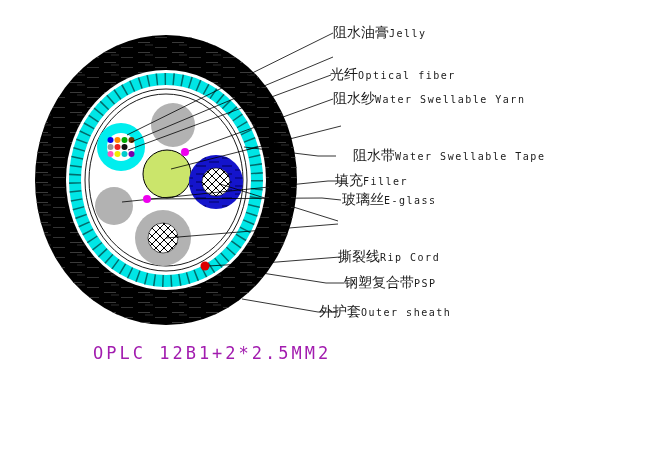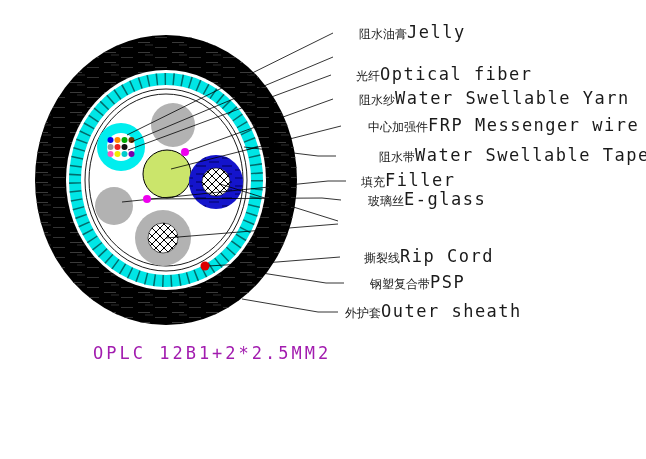--- a/index.html
+++ b/index.html
@@ -10,22 +10,22 @@
     font-family:"DejaVu Sans Mono","Liberation Mono",monospace;
     overflow:hidden;
   }
   #cable-svg{position:absolute;left:0;top:0;}
   .label{
     position:absolute;
     white-space:nowrap;
     color:#1a1a1a;
     line-height:18px;
   }
-  .label .zh{font-size:12px;letter-spacing:0px;margin-left:26px;}
-  .label .en{font-size:17px;letter-spacing:1.5px;font-weight:400;}
+  .label .zh{font-size:14px;letter-spacing:0px;}
+  .label .en{font-size:10px;letter-spacing:1.5px;font-weight:400;}
   #cable-title{
     position:absolute;
     left:93px;top:343px;
     font-size:17px;
     letter-spacing:3px;
     color:#a21caf;
   }
 </style>
 </head>
 <body>
@@ -107,21 +107,20 @@
     </g>
 
     <circle cx="185" cy="152" r="4" fill="#EE00EE"></circle>
     <circle cx="147" cy="199" r="4" fill="#EE00EE"></circle>
     <circle cx="205" cy="266" r="4.5" fill="#DD0000"></circle>
   </svg>
 
   <div class="label" style="left:333px;top:23px"><span class="zh">阻水油膏</span><span class="en">Jelly</span></div>
   <div class="label" style="left:330px;top:65px"><span class="zh">光纤</span><span class="en">Optical fiber</span></div>
   <div class="label" style="left:333px;top:89px"><span class="zh">阻水纱</span><span class="en">Water Swellable Yarn</span></div>
-  <div class="label" style="left:342px;top:116px"><span class="zh">中心加强件</span><span class="en">FRP Messenger wire</span></div>
   <div class="label" style="left:353px;top:146px"><span class="zh">阻水带</span><span class="en">Water Swellable Tape</span></div>
   <div class="label" style="left:335px;top:171px"><span class="zh">填充</span><span class="en">Filler</span></div>
   <div class="label" style="left:342px;top:190px"><span class="zh">玻璃丝</span><span class="en">E-glass</span></div>
   <div class="label" style="left:338px;top:247px"><span class="zh">撕裂线</span><span class="en">Rip Cord</span></div>
   <div class="label" style="left:344px;top:273px"><span class="zh">钢塑复合带</span><span class="en">PSP</span></div>
   <div class="label" style="left:319px;top:302px"><span class="zh">外护套</span><span class="en">Outer sheath</span></div>
 
   <div id="cable-title">OPLC 12B1+2*2.5MM2</div>
 
 </div>

